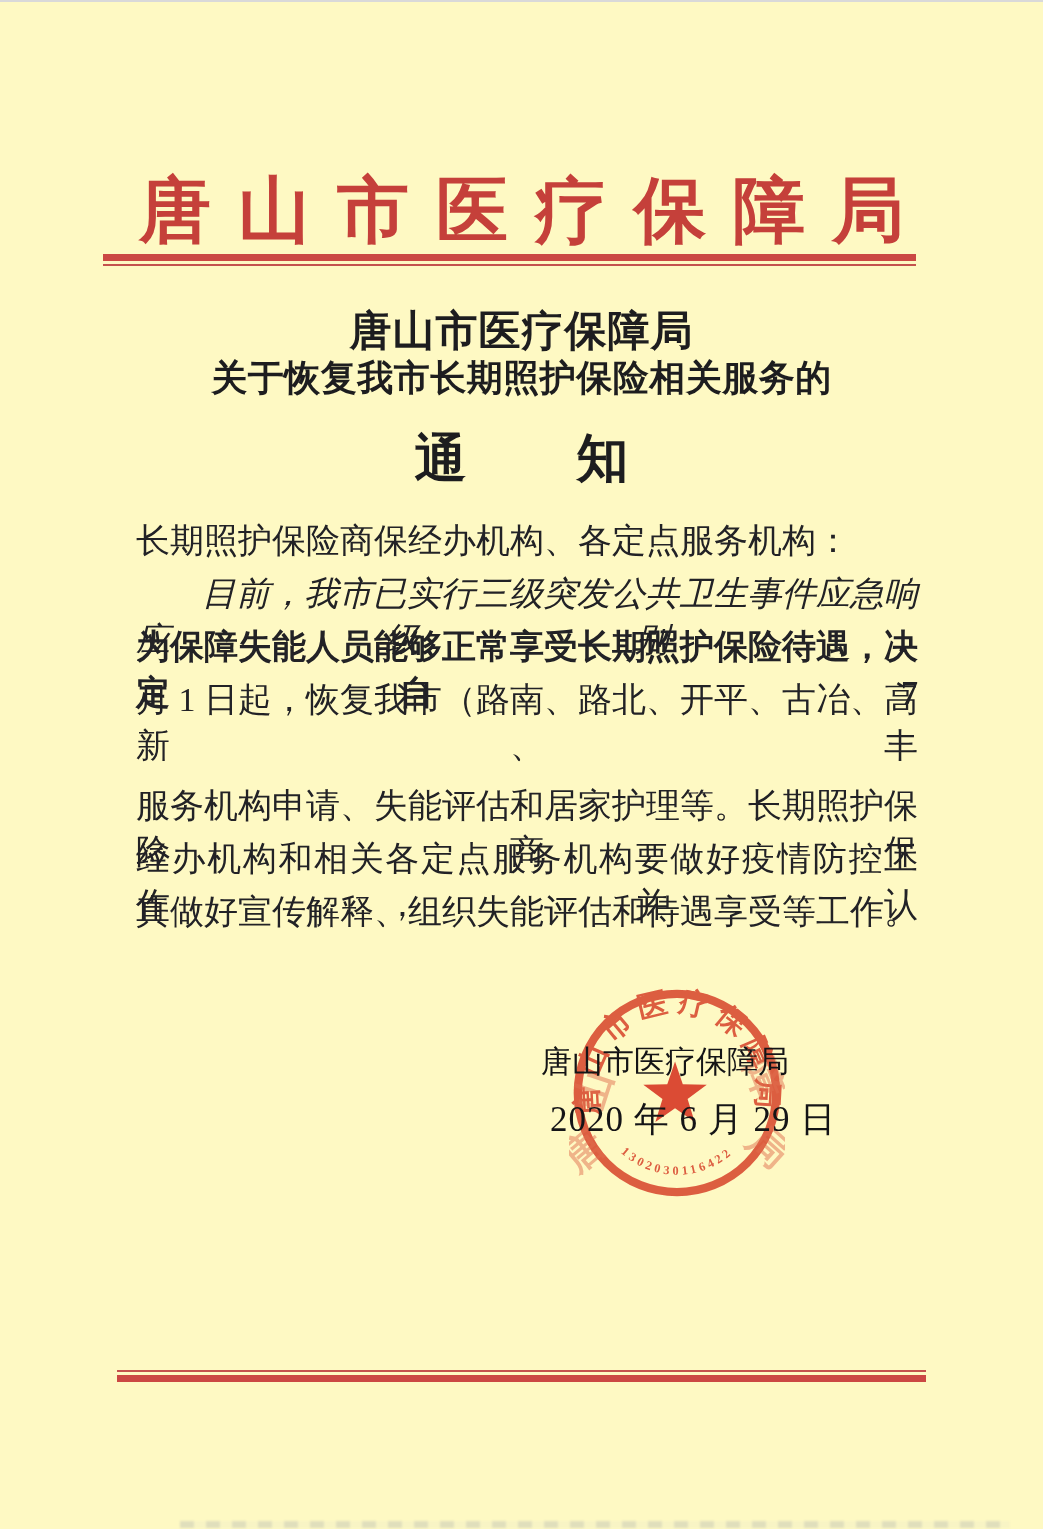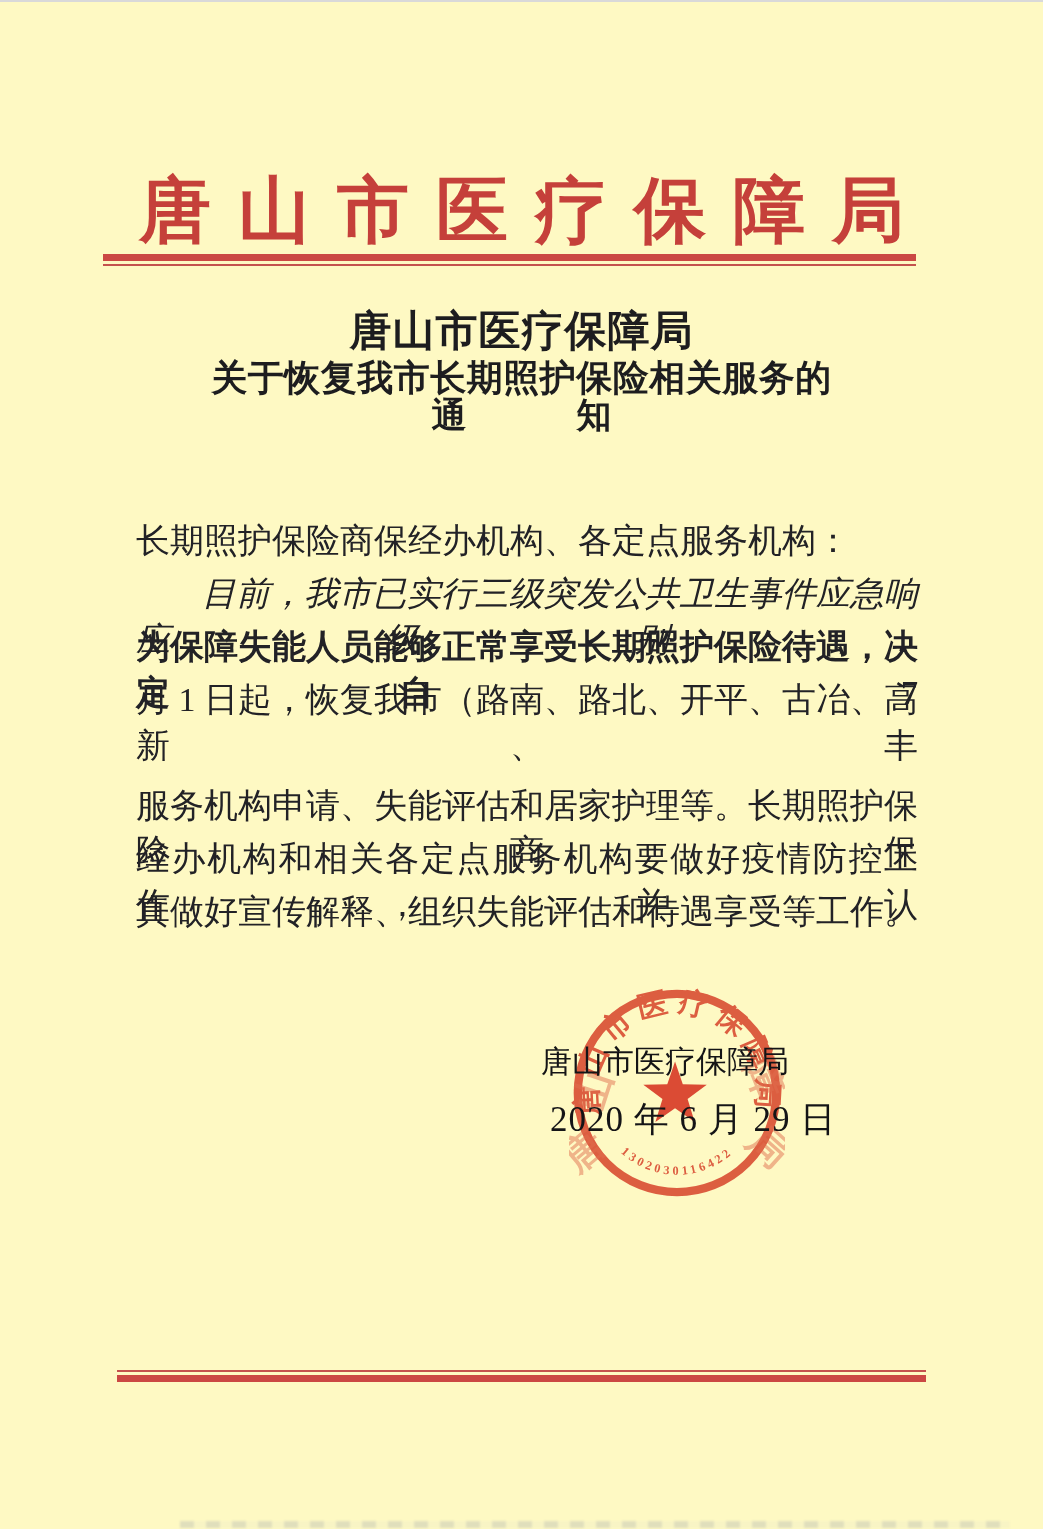--- a/index.html
+++ b/index.html
@@ -28,21 +28,21 @@
   .rule{position:absolute;}
   .rule .thick{height:7px;background:#cb4843;}
   .rule .gap{height:3px;background:transparent;}
   .rule .thin{height:2px;background:#c4524d;}
   .rule-top{left:103px;top:254px;width:813px;}
   .rule-bottom{left:117px;top:1370px;width:809px;}
   
   .doc-title{position:absolute;left:0;width:1043px;text-align:center;color:#1d1d1f;font-weight:bold;white-space:nowrap;}
   .t1{top:303px;font-size:42px;letter-spacing:1px;}
   .t2{top:354px;font-size:36px;letter-spacing:0.5px;}
-  .t3{top:392px;font-size:35px;}
+  .t3{top:424px;font-size:52px;}
   .t3 .sp{display:inline-block;width:110px;}
   
   .bodyline{
     position:absolute;left:136px;width:782px;
     font-size:34px;color:#222226;
     white-space:nowrap;
   }
   .just{white-space:normal;text-align:justify;text-align-last:justify;text-justify:inter-character;}
   .indent{text-indent:66px;font-style:italic;}
   

